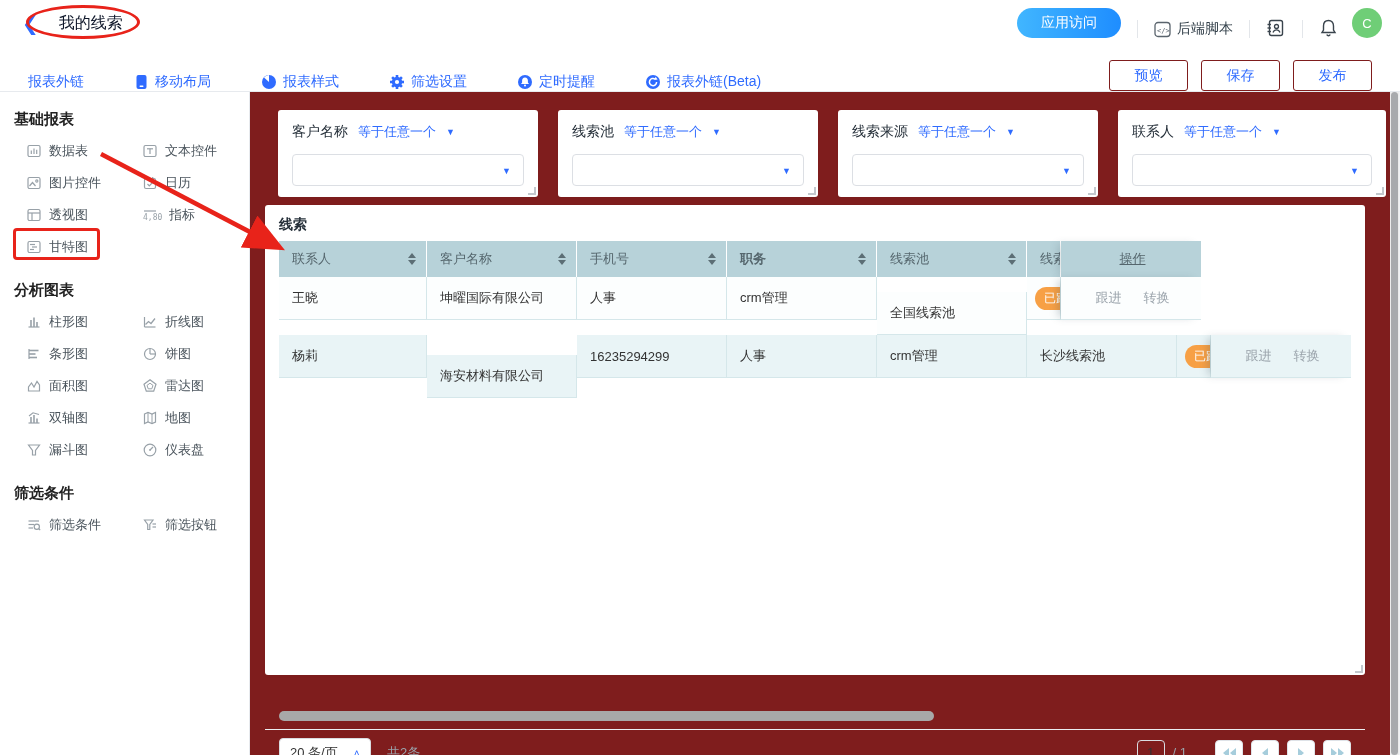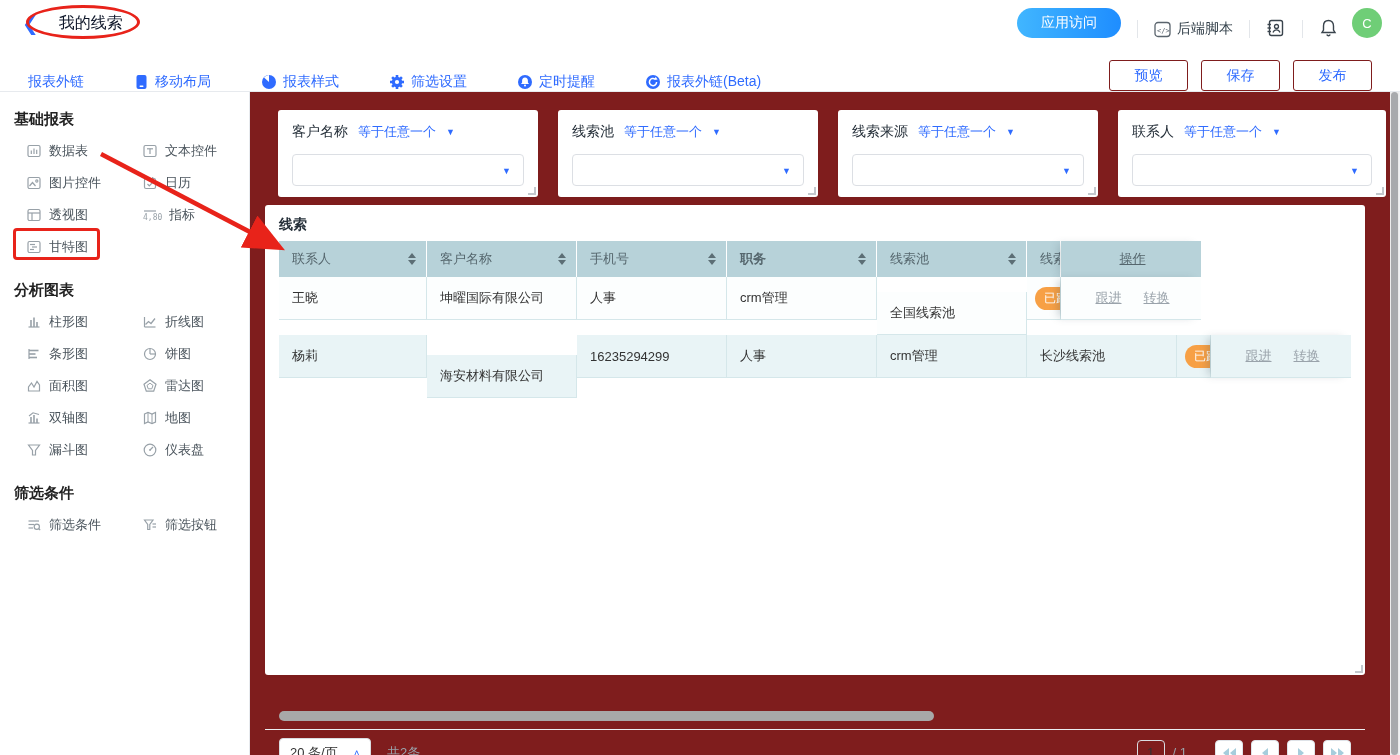--- a/index.html
+++ b/index.html
@@ -67,21 +67,21 @@
   .sorter .up { border-bottom:5px solid #5c6e75; }
   .sorter .dn { border-top:5px solid #5c6e75; }
   .bcell { height:43px; font-size:13px; color:#333; display:flex; align-items:center;
     padding:0 10px 0 13px; border-right:1px solid #d5e7ea; border-bottom:1px solid #d5e7ea; }
   .row-a .bcell { background:#fcfefe; }
   .row-b .bcell { background:#e9f4f6; }
   .cell-status { padding:0; overflow:hidden; position:relative; }
   .badge { position:absolute; left:8px; top:10px; width:46px; height:23px; border-radius:12px;
     background:#f7a045; color:#fff; font-size:12px; line-height:23px; padding-left:9px; }
   .cell-op { justify-content:center; gap:22px; color:#9aa3ab; border-right:none;
-    box-shadow:-6px 0 8px -3px rgba(60,80,90,.25); position:relative;text-decoration:underline; }
+    box-shadow:-6px 0 8px -3px rgba(60,80,90,.25); position:relative; }
   .cell-op span { cursor:pointer; }
   .hcell.op { justify-content:center; box-shadow:-6px 0 8px -3px rgba(60,80,90,.18);text-decoration:underline; }
 
   
   #h-scroll { position:absolute; left:14px; top:506px; width:1072px; height:10px; }
   #h-thumb { position:absolute; left:0; top:0; width:655px; height:10px; background:#a8a8a8; border-radius:5px; cursor:pointer; }
   #pager { position:absolute; left:0; right:0; top:524px; height:46px; border-top:1px solid #ebeef1;
     display:flex; align-items:center; padding:0 14px; }
   #size-select { width:92px; height:30px; border:1px solid #d9dce1; border-radius:4px; background:#fff;
     display:flex; align-items:center; justify-content:space-between; padding:0 10px; font-size:13px; color:#333; cursor:pointer; }

